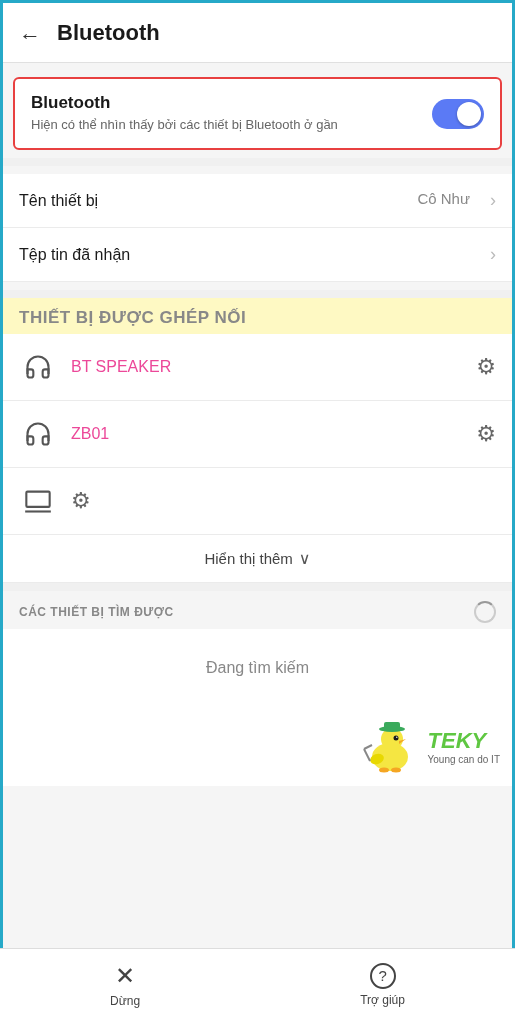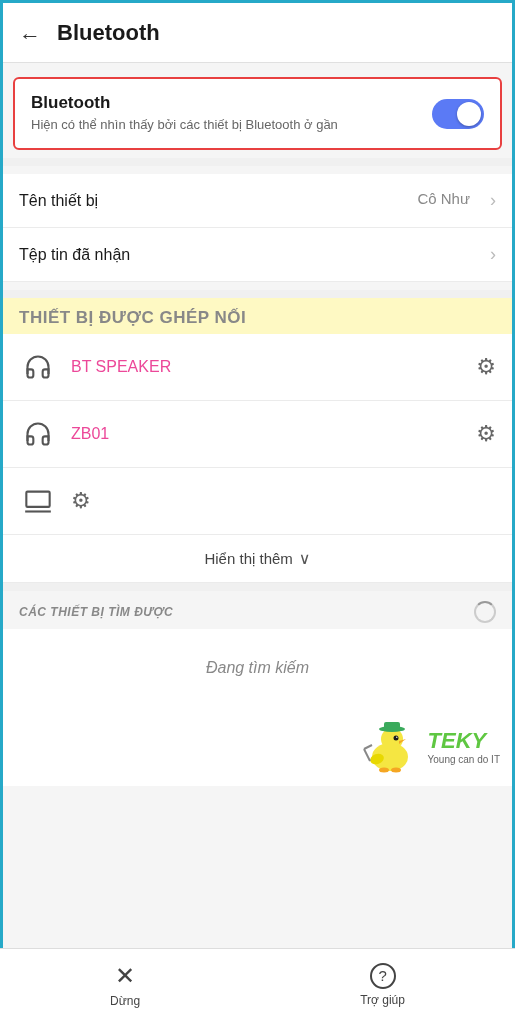--- a/index.html
+++ b/index.html
@@ -174,21 +174,20 @@
       cursor: pointer;
       gap: 6px;
       font-size: 15px;
       color: #444;
       border-bottom: 1px solid #ebebeb;
     }
 
     
     .available-section {
       background: #f5f5f5;
-      font-style: italic;
     }
     .available-header {
       display: flex;
       align-items: center;
       justify-content: space-between;
       padding: 10px 16px 6px;
     }
     .available-label {
       font-size: 12px;
       font-weight: 600;

